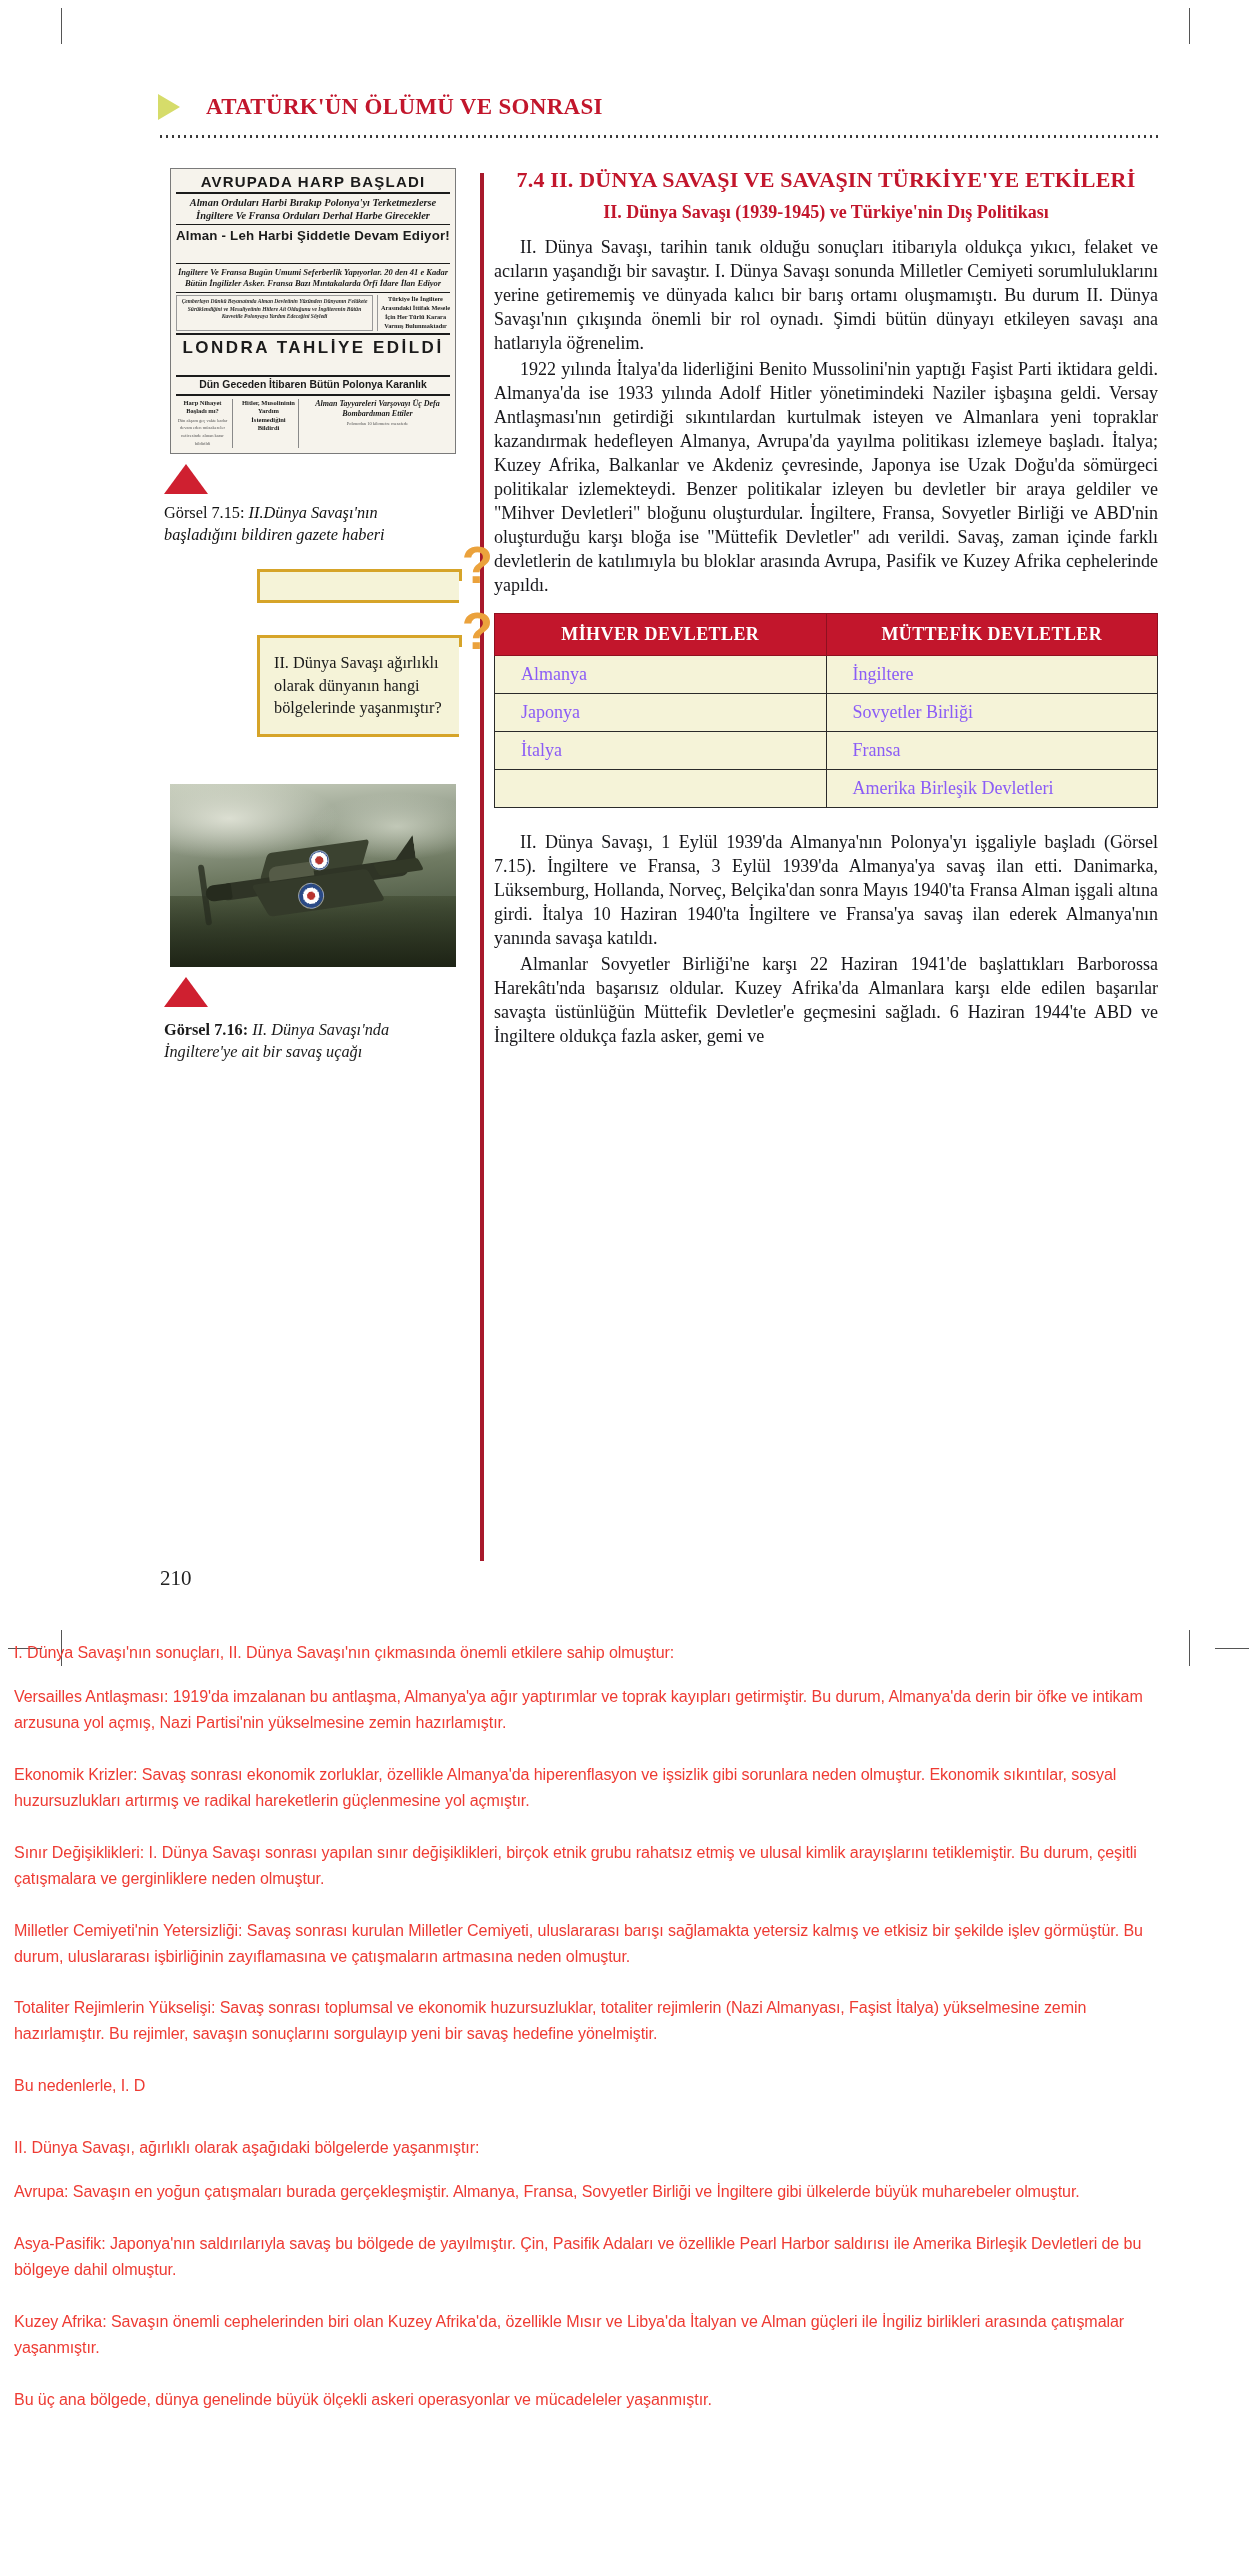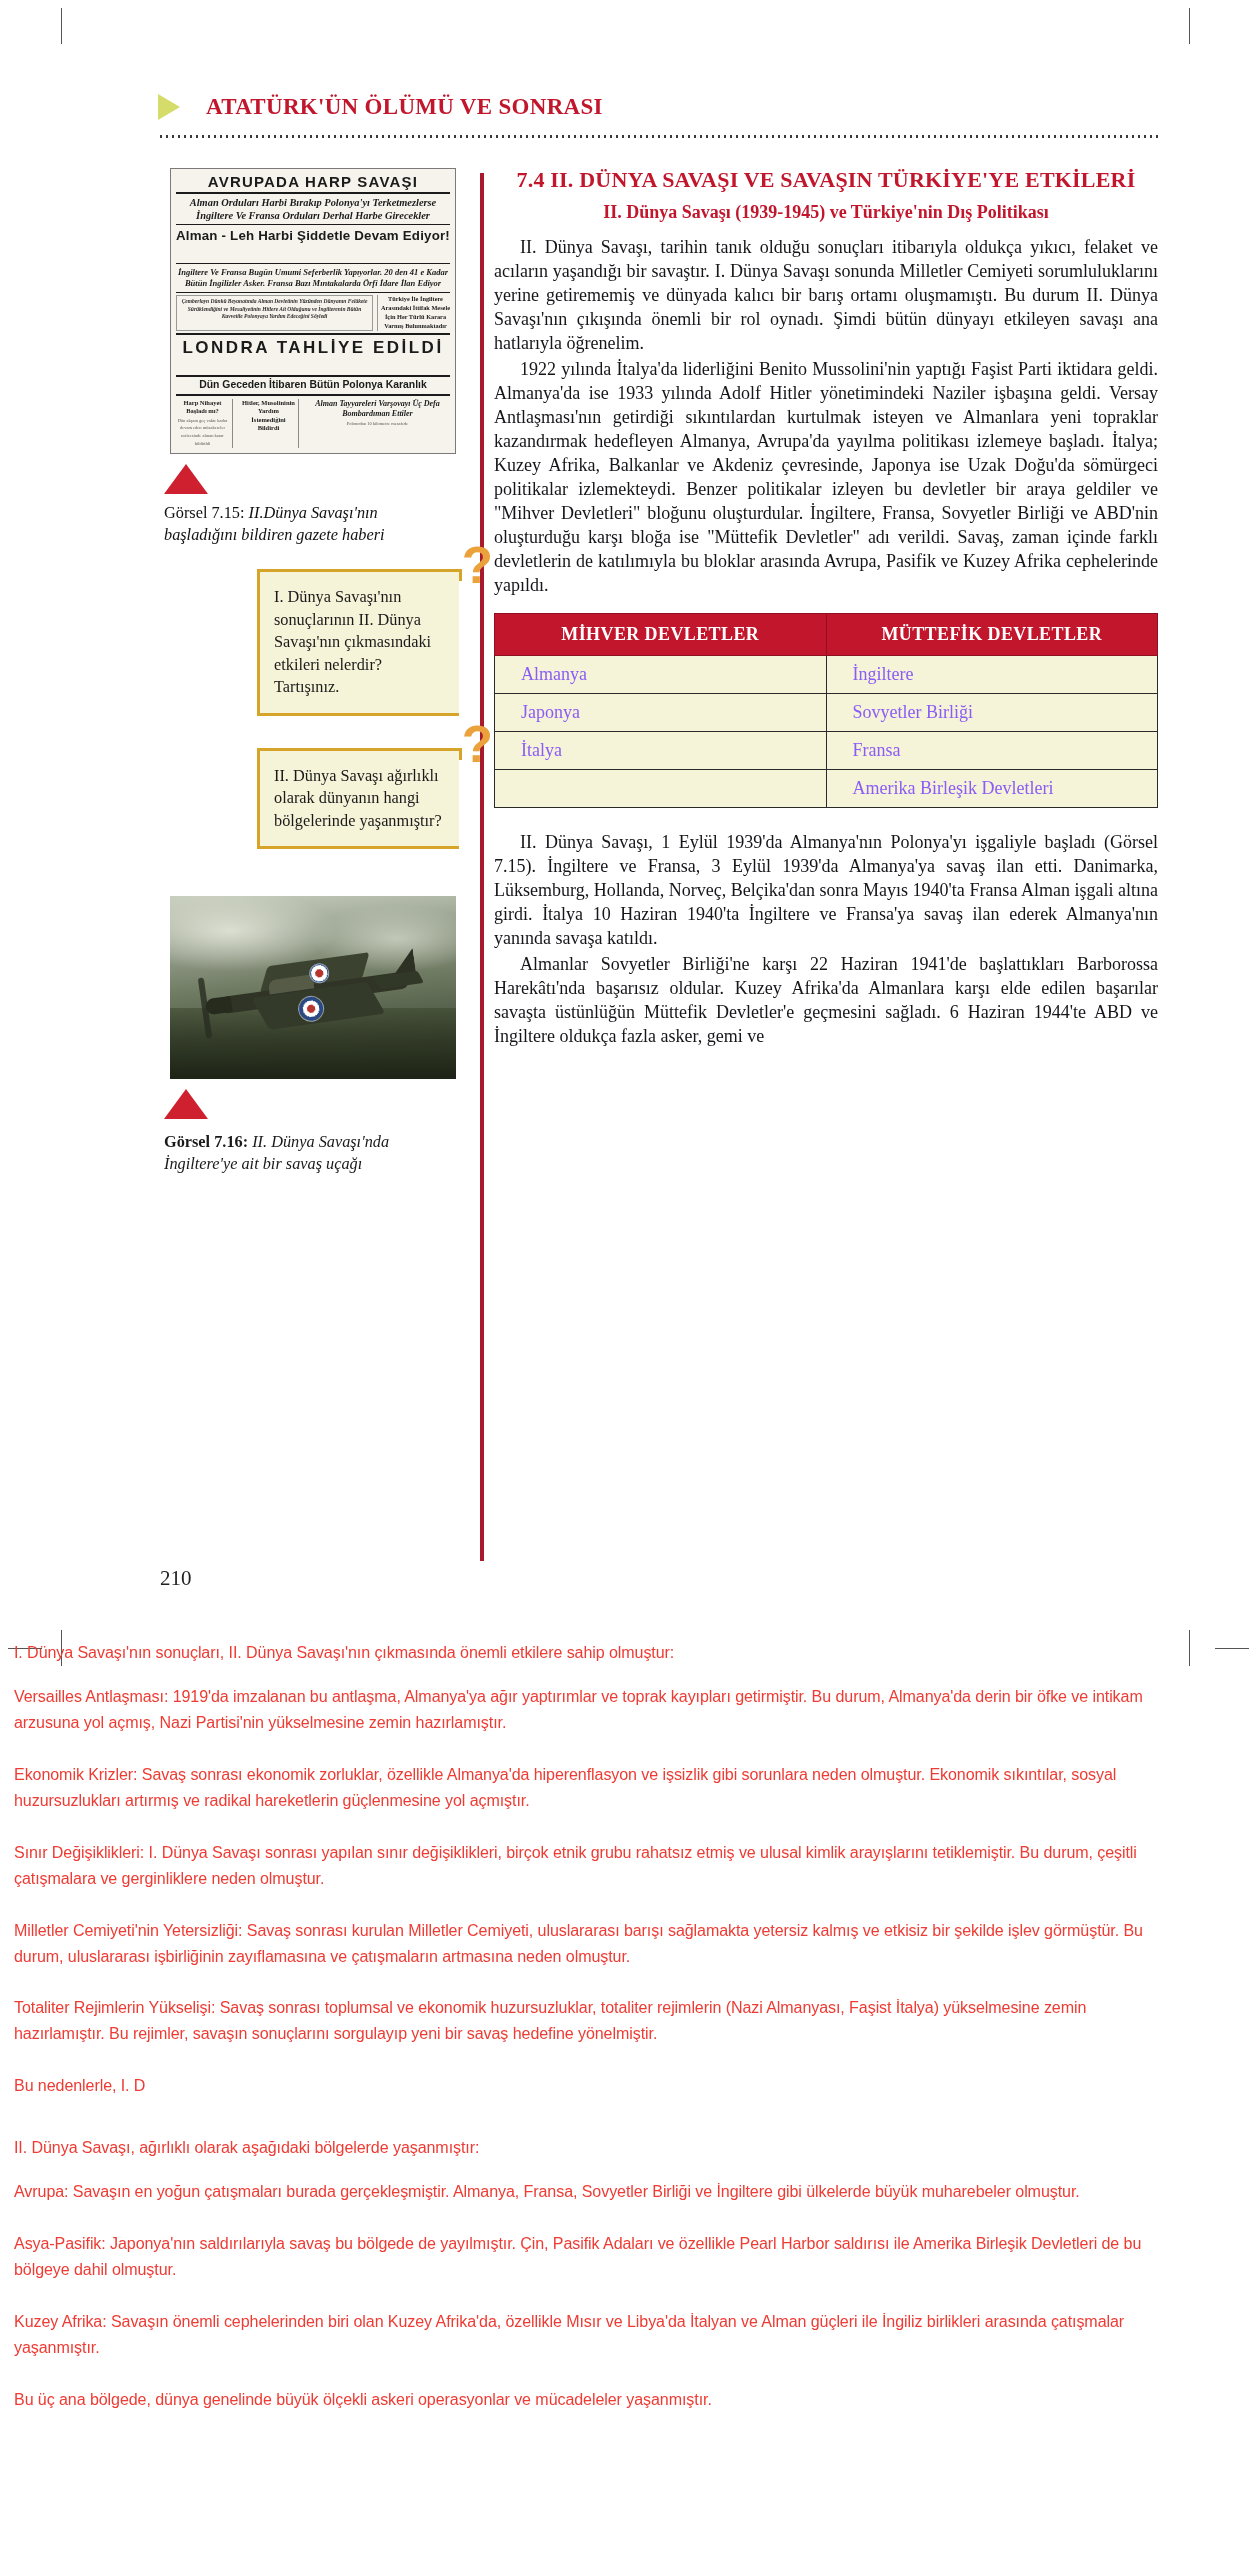--- a/index.html
+++ b/index.html
@@ -459,21 +459,21 @@
     <div class="runhead-arrow"></div>
     <div class="runhead-title">ATATÜRK'ÜN ÖLÜMÜ VE SONRASI</div>
   </div>
   <div class="runhead-rule"></div>
 
   <div class="col-divider"></div>
 
   <div class="col-left">
 
     <div class="clip">
-      <div class="clip-masthead">AVRUPADA HARP SAVAŞI</div>
+      <div class="clip-masthead">AVRUPADA HARP BAŞLADI</div>
       <div class="clip-l1">Alman Orduları Harbi Bırakıp Polonya'yı Terketmezlerse İngiltere Ve Fransa Orduları Derhal Harbe Girecekler</div>
       <div class="clip-head2">Alman - Leh Harbi Şiddetle Devam Ediyor!</div>
       <div class="clip-l2">İngiltere Ve Fransa Bugün Umumi Seferberlik Yapıyorlar. 20 den 41 e Kadar Bütün İngilizler Asker. Fransa Bazı Mıntakalarda Örfi İdare İlan Ediyor</div>
       <div class="clip-two">
         <div class="cell-a">Çemberlayn Dünkü Beyanatında Alman Devletinin Yüzünden Dünyanın Felâkete Sürüklendiğini ve Mesuliyetinin Hitlere Ait Olduğunu ve İngilterenin Bütün Kuvvetile Polonyaya Yardım Edeceğini Söyledi</div>
         <div class="cell-b">Türkiye İle İngiltere Arasındaki İttifak Mesele İçin Her Türlü Karara Varmış Bulunmaktadır</div>
       </div>
       <div class="clip-banner">LONDRA TAHLİYE EDİLDİ</div>
       <div class="clip-sub">Dün Geceden İtibaren Bütün Polonya Karanlık</div>
       <div class="clip-grid">
@@ -492,21 +492,20 @@
     </div>
 
     <div class="tri-marker"></div>
 
     <div class="caption">
       <b>Görsel 7.15:</b><i> II.Dünya Savaşı'nın başladığını bildiren gazete haberi</i>
     </div>
 
     <div class="qbox qbox-1">
       <div class="qmark">?</div>
-      <span>I. Dünya Savaşı'nın sonuçlarının II. Dünya Savaşı'nın çıkmasındaki etkileri nelerdir? Tartışınız.</span>
     </div>
 
     <div class="qbox qbox-2">
       <div class="qmark">?</div>
       <span>II. Dünya Savaşı ağırlıklı olarak dünyanın hangi bölgelerinde yaşanmıştır?</span>
     </div>
 
     <div class="photo">
       <div class="cloud-a"></div>
       <div class="cloud-b"></div>

